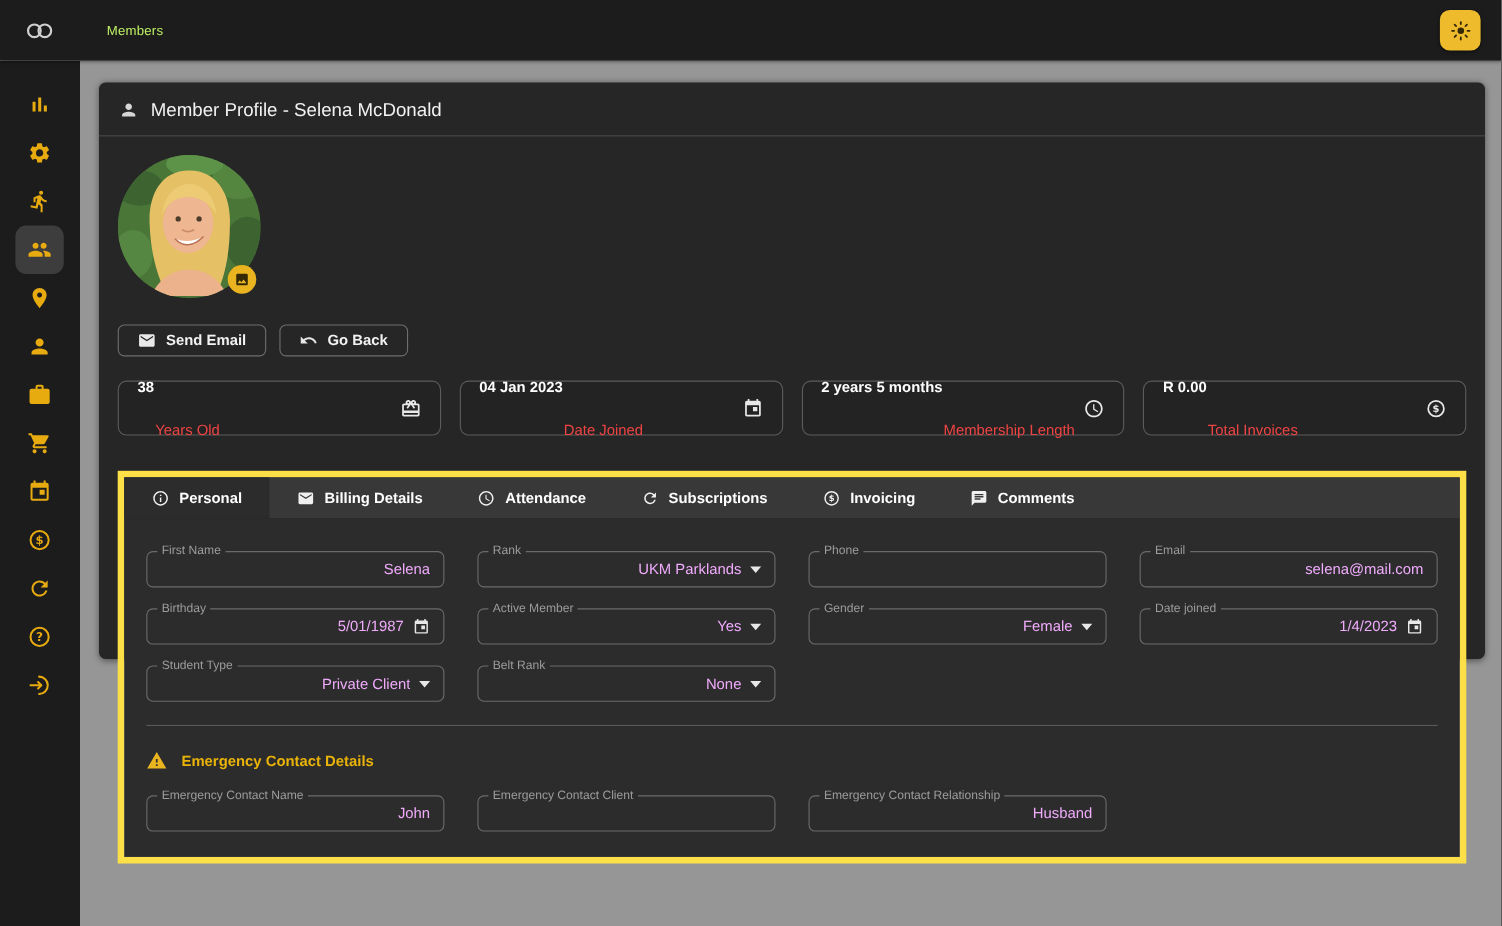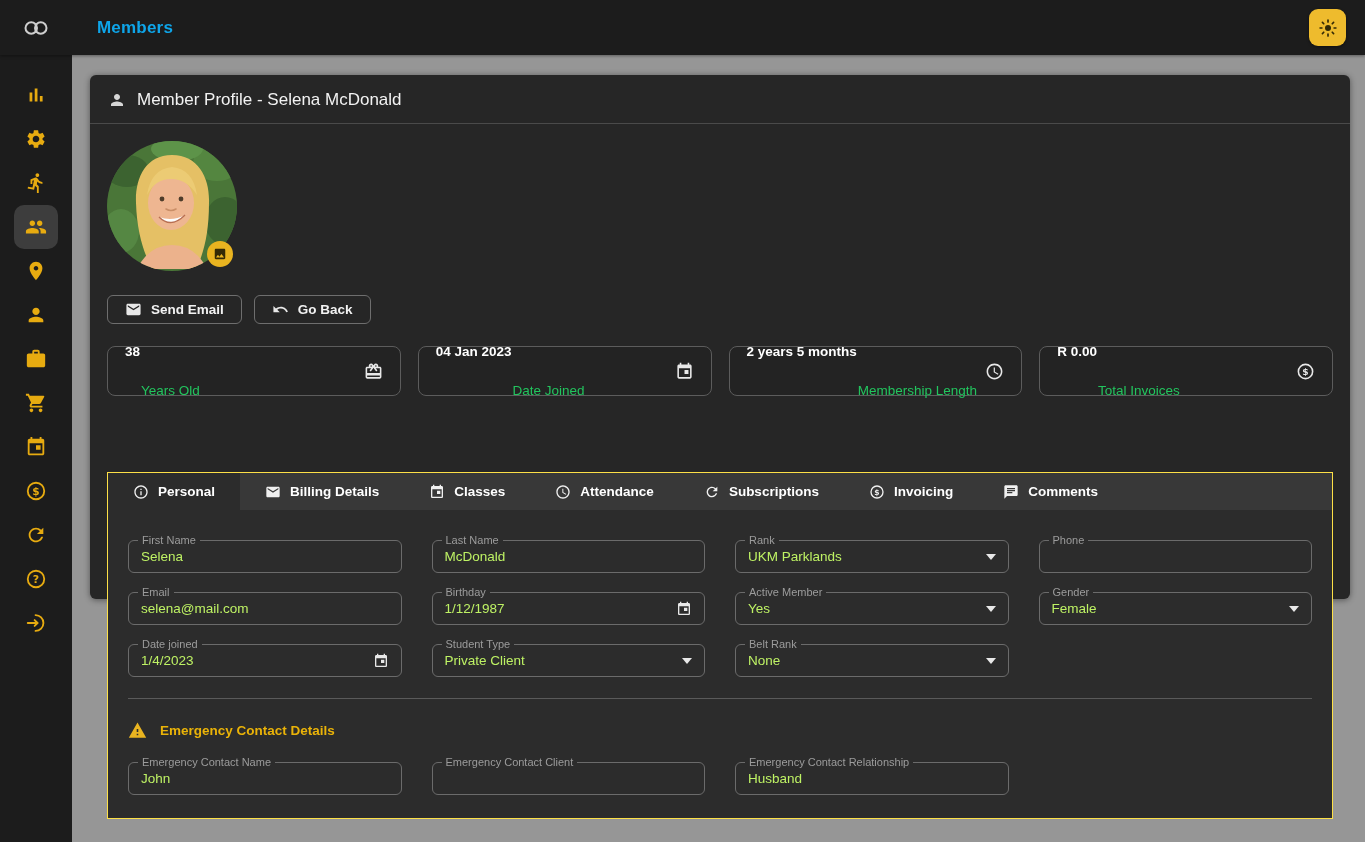--- a/index.html
+++ b/index.html
@@ -12,21 +12,21 @@
   }
   svg { display:block; }
 
   
   .topbar {
     position:fixed; top:0; left:0; width:1365px; height:55px;
     background:#1c1c1c; display:flex; align-items:center; z-index:20;
     box-shadow:0 1px 3px rgba(0,0,0,.4);
   }
   .logo-wrap { width:72px; display:flex; justify-content:center; }
-  .topbar-title { color:#0ea5e9; font-size:17px; font-weight:700; margin-left:25px; letter-spacing:.2px; }
+  .topbar-title { color:#bef264; font-size:12px; font-weight:400; margin-left:25px; letter-spacing:.2px; }
   .theme-btn {
     margin-left:auto; margin-right:19px; width:37px; height:37px; border:none;
     border-radius:9px; background:#eebb2d; display:flex; align-items:center; justify-content:center;
     cursor:pointer; box-shadow:0 1px 3px rgba(0,0,0,.45);
   }
 
   
   .sidebar {
     position:fixed; top:55px; left:0; bottom:0; width:72px;
     background:#1c1c1c; display:flex; flex-direction:column; align-items:center;
@@ -76,45 +76,45 @@
   .btn .btn-icon { color:#e8e8e8; }
 
   
   .stats-row { display:flex; gap:17px; margin-top:22px; }
   .stat {
     flex:1; height:50px; border:1px solid #5c5c5c; border-radius:8px;
     background:#232323; display:flex; align-items:center; padding:0 17px;
   }
   .stat-text { flex:1; display:flex; flex-direction:row; gap:1px; }
   .stat-value { color:#ffffff; font-size:13.5px; font-weight:700; }
-  .stat-label { color:#22c55e; font-size:13.5px;margin-top:39px; }
+  .stat-label { color:#ef4444; font-size:13.5px;margin-top:39px; }
   .stat-icon { color:#e8e8e8; }
 
   
-  .tab-panel { margin-top:76px; border:1px solid #fde047; }
+  .tab-panel { margin-top:32px; border:6px solid #fde047;text-align:right; }
   .tab-bar { display:flex; background:#383838; height:37px; }
   .tab {
     display:flex; align-items:center; gap:9px; padding:0 25px;
     color:#ffffff; font-size:13.5px; font-weight:600; cursor:pointer; white-space:nowrap;
   }
   .tab.active { background:#2c2c2c; }
   .tab-icon { color:#f0f0f0; }
   .panel-body { background:#2c2c2c; padding:30px 20px 23px; }
 
   
   .grid { display:grid; grid-template-columns:repeat(4,1fr); column-gap:30px; row-gap:19px; }
   .field {
     position:relative; height:33px; border:1px solid #6b6b6b; border-radius:6px;
     display:flex; align-items:center; padding:0 12px; cursor:text;
   }
   .field-label {
     position:absolute; top:-7px; left:9px; padding:0 4px; background:#2c2c2c;
     color:#9c9c9c; font-size:11px; line-height:12px; white-space:nowrap;
   }
-  .field-value { color:#bef264; font-size:13.5px; flex:1; white-space:nowrap; overflow:hidden; }
+  .field-value { color:#f0abfc; font-size:13.5px; flex:1; white-space:nowrap; overflow:hidden; }
   .caret {
     width:0; height:0; margin-left:8px;
     border-left:5px solid transparent; border-right:5px solid transparent; border-top:6px solid #e8e8e8;
   }
   .field-icon { color:#e8e8e8; margin-left:8px; display:flex; }
 
   .section-divider { border:none; border-top:1px solid #5a5a5a; margin:21px 0 0; }
   .emergency-heading {
     display:flex; align-items:center; gap:13px; margin:22px 0;
     color:#eab308; font-size:13.5px; font-weight:600;
@@ -368,28 +368,20 @@
             <span class="tab-icon">
               <svg width="16" height="16" viewBox="0 0 24 24" fill="currentColor">
                   <path d="M20 4H4c-1.1 0-1.99.9-1.99 2L2 18c0 1.1.9 2 2 2h16c1.1 0 2-.9 2-2V6c0-1.1-.9-2-2-2zm0 4-8 5-8-5V6l8 5 8-5v2z"></path>
                 </svg>
             </span>
             <span>Billing Details</span>
           </div>
           <div class="tab">
             <span class="tab-icon">
               <svg width="16" height="16" viewBox="0 0 24 24" fill="currentColor">
-                  <path d="M19 3h-1V1h-2v2H8V1H6v2H5c-1.11 0-1.99.9-1.99 2L3 19c0 1.1.89 2 2 2h14c1.1 0 2-.9 2-2V5c0-1.1-.9-2-2-2zm0 16H5V8h14v11zM12 10h5v5h-5z"></path>
-                </svg>
-            </span>
-            <span>Classes</span>
-          </div>
-          <div class="tab">
-            <span class="tab-icon">
-              <svg width="16" height="16" viewBox="0 0 24 24" fill="currentColor">
                   <path d="M11.99 2C6.47 2 2 6.48 2 12s4.47 10 9.99 10C17.52 22 22 17.52 22 12S17.52 2 11.99 2zM12 20c-4.42 0-8-3.58-8-8s3.58-8 8-8 8 3.58 8 8-3.58 8-8 8zm.5-13H11v6l5.25 3.15.75-1.23-4.5-2.67z"></path>
                 </svg>
             </span>
             <span>Attendance</span>
           </div>
           <div class="tab">
             <span class="tab-icon">
               <svg width="16" height="16" viewBox="0 0 24 24" fill="currentColor">
                   <path d="M17.65 6.35A7.958 7.958 0 0 0 12 4c-4.42 0-7.99 3.58-8 8s3.57 8 7.99 8c3.73 0 6.84-2.55 7.73-6h-2.08a5.99 5.99 0 0 1-5.65 4c-3.31 0-6-2.69-6-6s2.69-6 6-6c1.66 0 3.14.69 4.22 1.78L13 11h7V4l-2.35 2.35z"></path>
                 </svg>
@@ -416,40 +408,36 @@
         </div>
 
         <div class="panel-body">
 
           <div class="grid">
             <div class="field">
               <span class="field-label">First Name</span>
               <span class="field-value">Selena</span>
             </div>
             <div class="field">
-              <span class="field-label">Last Name</span>
-              <span class="field-value">McDonald</span>
-            </div>
-            <div class="field">
               <span class="field-label">Rank</span>
               <span class="field-value">UKM Parklands</span>
               <span class="caret"></span>
             </div>
             <div class="field">
               <span class="field-label">Phone</span>
               <span class="field-value"></span>
             </div>
 
             <div class="field">
               <span class="field-label">Email</span>
               <span class="field-value">selena@mail.com</span>
             </div>
             <div class="field">
               <span class="field-label">Birthday</span>
-              <span class="field-value">1/12/1987</span>
+              <span class="field-value">5/01/1987</span>
               <span class="field-icon">
                 <svg width="16" height="16" viewBox="0 0 24 24" fill="currentColor">
                     <path d="M19 3h-1V1h-2v2H8V1H6v2H5c-1.11 0-1.99.9-1.99 2L3 19c0 1.1.89 2 2 2h14c1.1 0 2-.9 2-2V5c0-1.1-.9-2-2-2zm0 16H5V8h14v11zM12 10h5v5h-5z"></path>
                   </svg>
               </span>
             </div>
             <div class="field">
               <span class="field-label">Active Member</span>
               <span class="field-value">Yes</span>
               <span class="caret"></span>

